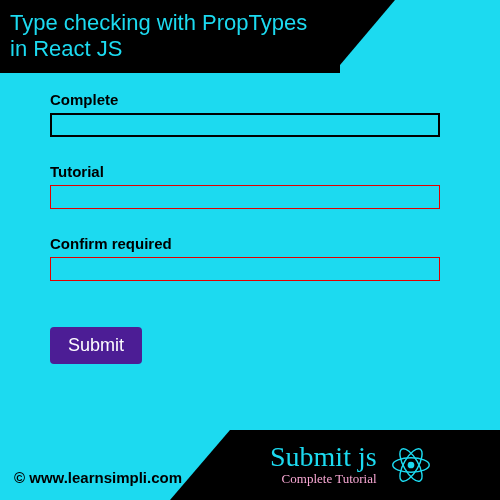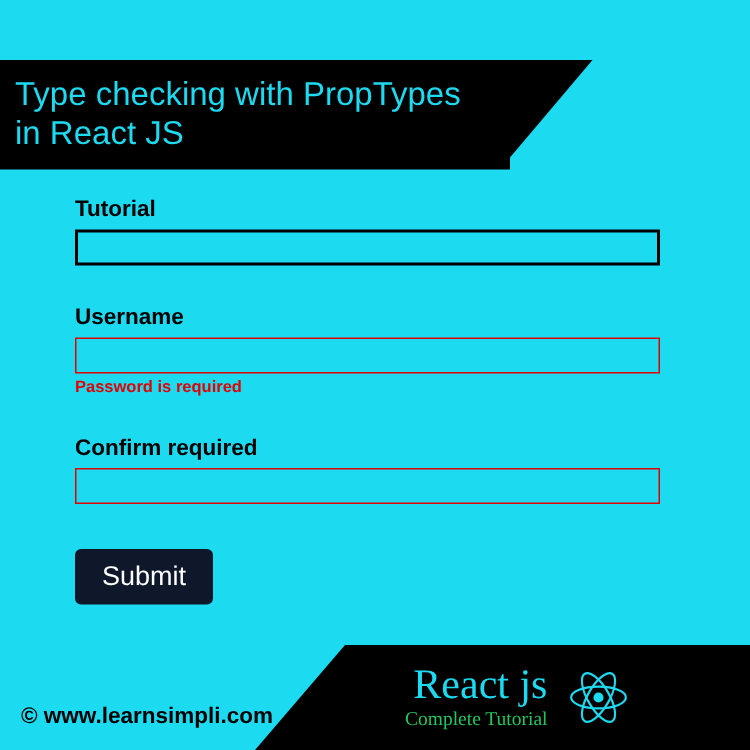--- a/index.html
+++ b/index.html
@@ -16,21 +16,20 @@
       overflow: hidden;
     }
     .header {
       background: #000;
       color: #1cdaf0;
       font-size: 22px;
       padding: 10px 14px 10px 10px;
       position: relative;
       width: 340px;
       line-height: 1.2;
-      margin-top: 40px;
     }
     .header::after {
       content: '';
       position: absolute;
       right: -55px;
       top: 0;
       width: 0;
       height: 0;
       border-top: 65px solid #000;
       border-right: 55px solid transparent;
@@ -57,28 +56,28 @@
     .input-box.error {
       border: 1.5px solid #e30000;
     }
     .error-msg {
       color: #e30000;
       font-size: 11px;
       font-weight: bold;
       margin-top: 3px;
     }
     .submit-btn {
-      background: #0f172a;
+      background: #4c1d95;
       color: #fff;
       font-size: 18px;
       padding: 8px 18px;
       border: none;
       border-radius: 4px;
       cursor: pointer;
-      margin-top: 4px;
+      margin-top: 20px;
       text-align: center;
     }
     .footer-left {
       position: absolute;
       bottom: 14px;
       left: 14px;
       font-size: 15px;
       font-weight: bold;
       color: #000;
     }
@@ -110,21 +109,21 @@
       align-items: flex-end;
       margin-right: 10px;
     }
     .react-title {
       color: #1cdaf0;
       font-size: 28px;
       font-family: Georgia, serif;
       line-height: 1;
     }
     .react-subtitle {
-      color: #22c55e;
+      color: #f9a8d4;
       font-size: 13px;
       font-family: Georgia, serif;
     }
     .react-logo {
       width: 48px;
       height: 48px;
       position: relative;
     }
     .react-logo svg {
       width: 100%;
@@ -133,43 +132,42 @@
   </style>
 </head>
 <body>
 
 <div class="header">
   <span>Type checking with PropTypes<br> in React JS</span>
 </div>
 
 <div class="form-area">
   <div class="field">
-    <label class="field-label">Tutorial</label>
+    <label class="field-label">Complete</label>
     <div class="input-box"></div>
   </div>
 
   <div class="field">
-    <label class="field-label">Username</label>
+    <label class="field-label">Tutorial</label>
     <div class="input-box error"></div>
-    <div class="error-msg">Password is required</div>
   </div>
 
   <div class="field">
     <label class="field-label">Confirm required</label>
     <div class="input-box error"></div>
   </div>
 
   <button class="submit-btn">Submit</button>
 </div>
 
 <div class="footer-left">©   www.learnsimpli.com</div>
 
 <div class="footer-right">
   <div class="footer-text">
-    <div class="react-title">React js</div>
+    <div class="react-title">Submit js</div>
     <div class="react-subtitle">Complete Tutorial</div>
   </div>
   <div class="react-logo">
     <svg viewBox="0 0 100 100">
       <circle cx="50" cy="50" r="7" fill="#1cdaf0"></circle>
       <ellipse cx="50" cy="50" rx="38" ry="15" fill="none" stroke="#1cdaf0" stroke-width="3"></ellipse>
       <ellipse cx="50" cy="50" rx="38" ry="15" fill="none" stroke="#1cdaf0" stroke-width="3" transform="rotate(60 50 50)"></ellipse>
       <ellipse cx="50" cy="50" rx="38" ry="15" fill="none" stroke="#1cdaf0" stroke-width="3" transform="rotate(-60 50 50)"></ellipse>
     </svg>
   </div>

